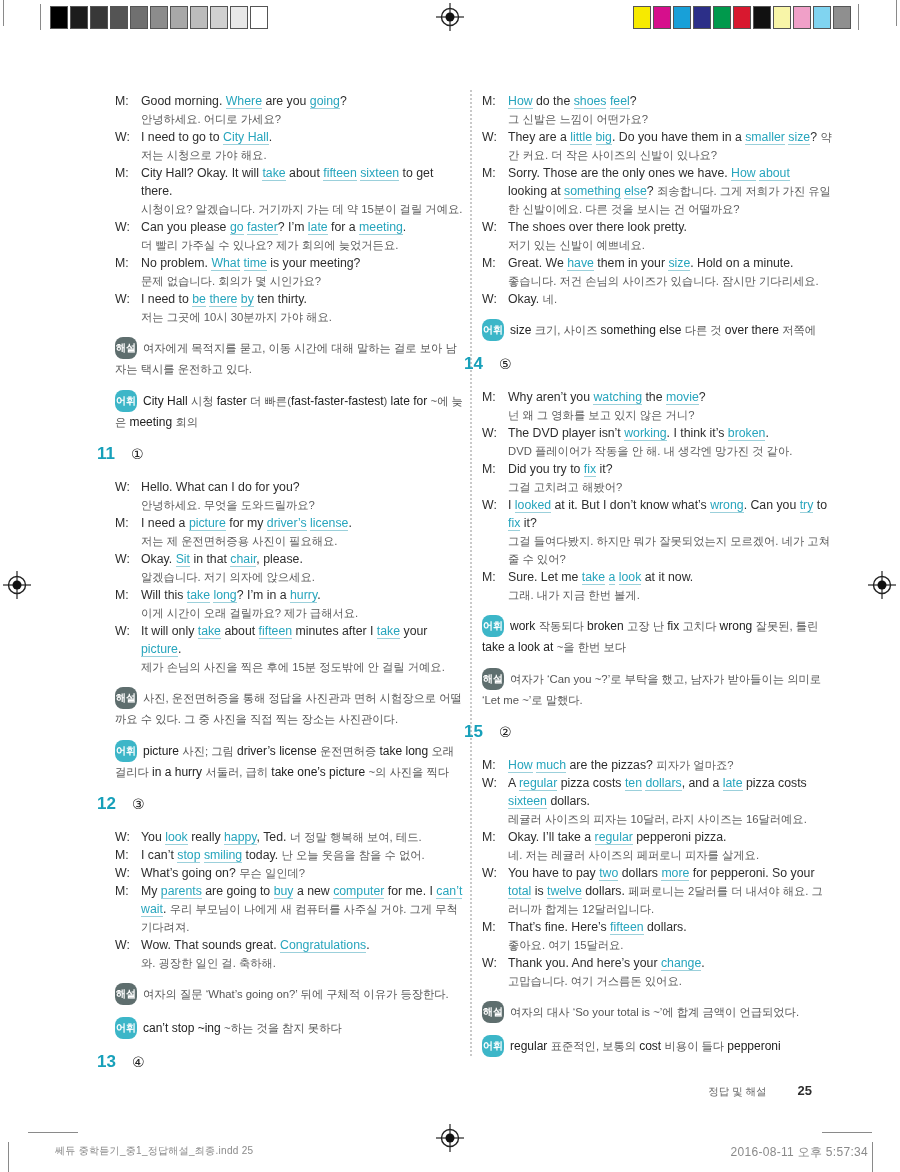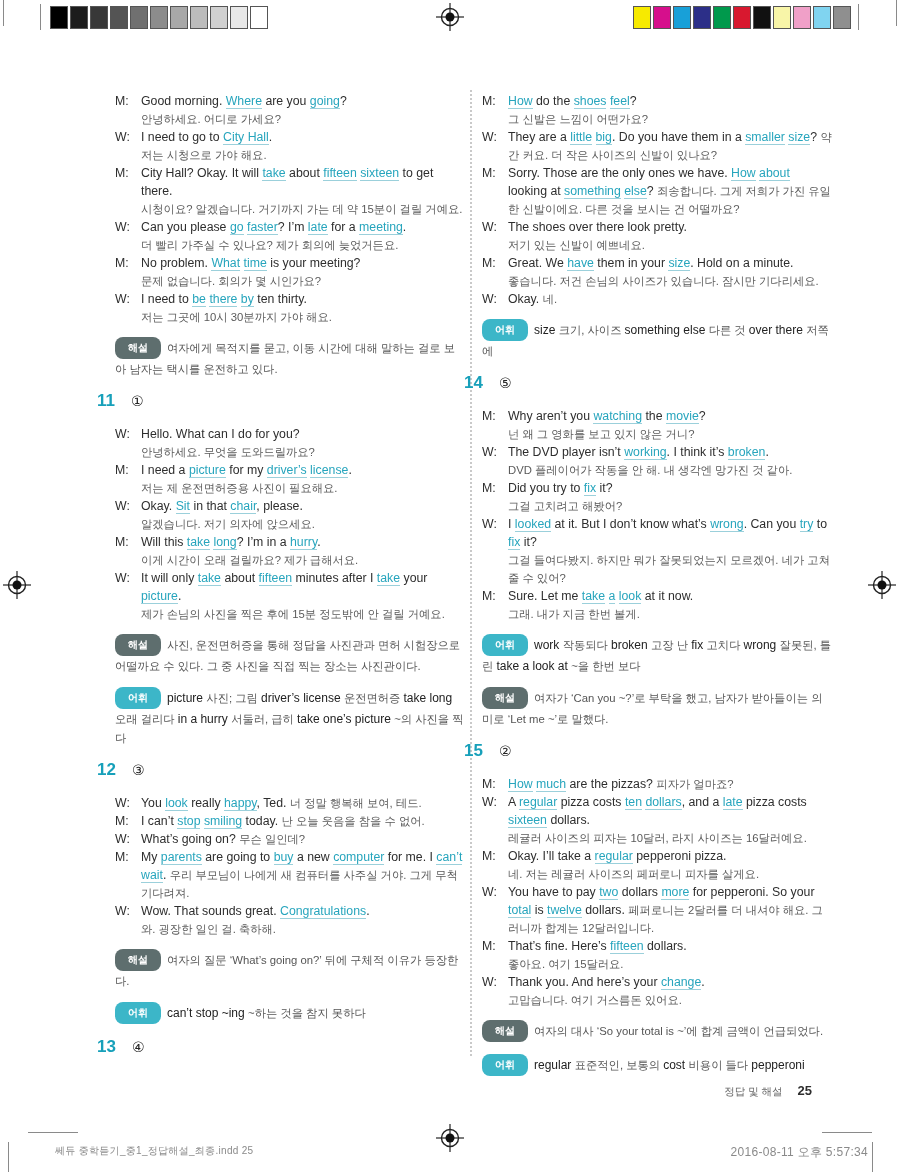--- a/index.html
+++ b/index.html
@@ -27,30 +27,30 @@
   .txt{flex:1;}
   .s-en{color:#2e2e2e;}
   .s-hl{color:#27a5bd;border-bottom:1px solid #9bd0db;}
   .s-ko{color:#5a5a5a;font-size:11.3px;margin-top:41px;}
   .ko-row .txt{font-size:11.3px;color:#5a5a5a;}
   
   .note{font-size:12px;line-height:19px;color:#333;margin:12px 0;}
   .note .s-en{color:#222;}
   .note .s-ko{color:#555;}
   .badge{display:inline-block;font-size:10px;font-weight:bold;color:#fff;border-radius:8px;
-         padding:1px 13px 2px;margin-right:6px;position:relative;top:-1px;}
+         padding:1px 1px 2px;margin-right:6px;position:relative;top:-1px;}
   .badge-dark{background:#5e6e6e;}
   .badge-light{background:#3cb6c8;}
   
   .q-row{margin:11px 0 14px -18px;}
   .q-num{color:#17a0ba;font-weight:bold;font-size:17px;}
   .q-choice{margin-left:16px;font-size:14px;color:#222;}
   
   #page-footer{position:absolute;left:482px;top:1083px;width:330px;text-align:right;color:#666;font-size:10.5px;}
-  #page-footer .pagenum{font-size:13px;font-weight:bold;color:#2e2e2e;margin-left:12px;}
+  #page-footer .pagenum{font-size:13px;font-weight:bold;color:#2e2e2e;margin-left:28px;}
   #print-footer-left{position:absolute;left:55px;top:1144px;font-size:10px;color:#8a8a8a;letter-spacing:.3px;text-align:center;}
   #print-footer-right{position:absolute;right:32px;top:1144px;font-size:12px;color:#8a8a8a;letter-spacing:.3px;}
 </style>
 </head>
 <body>
 
 <div class="bar" id="grayscale-bar">
     <div class="swatch" style="background: rgb(0, 0, 0);"></div>
     <div class="swatch" style="background: rgb(28, 28, 28);"></div>
     <div class="swatch" style="background: rgb(56, 56, 56);"></div>
@@ -158,20 +158,21 @@
       <div class="dlg-row">
         <span class="pfx">W:</span>
         <span class="txt"><span class="s-en">I need to </span><span class="s-hl">be</span><span class="s-en"> </span><span class="s-hl">there</span><span class="s-en"> </span><span class="s-hl">by</span><span class="s-en"> ten thirty.</span></span>
       </div>
       <div class="dlg-row ko-row">
         <span class="pfx"></span>
         <span class="txt"><span class="s-ko">저는 그곳에 10시 30분까지 가야 해요.</span></span>
       </div>
     </div>
     <div class="note"><span class="badge badge-dark">해설</span><span class="s-ko">여자에게 목적지를 묻고, 이동 시간에 대해 말하는 걸로 보아 남자는 택시를 운전하고 있다.</span></div>
+    <div class="note"><span class="badge badge-light">어휘</span><span class="s-en">City Hall </span><span class="s-ko">시청 </span><span class="s-en">faster </span><span class="s-ko">더 빠른(</span><span class="s-en">fast-faster-fastest</span><span class="s-ko">) </span><span class="s-en">late for </span><span class="s-ko">~에 늦은 </span><span class="s-en">meeting </span><span class="s-ko">회의</span></div>
     <div class="q-row"><span class="q-num">11</span><span class="q-choice">①</span></div>
     <div class="dlg">
       <div class="dlg-row">
         <span class="pfx">W:</span>
         <span class="txt"><span class="s-en">Hello. What can I do for you?</span></span>
       </div>
       <div class="dlg-row ko-row">
         <span class="pfx"></span>
         <span class="txt"><span class="s-ko">안녕하세요. 무엇을 도와드릴까요?</span></span>
       </div>

